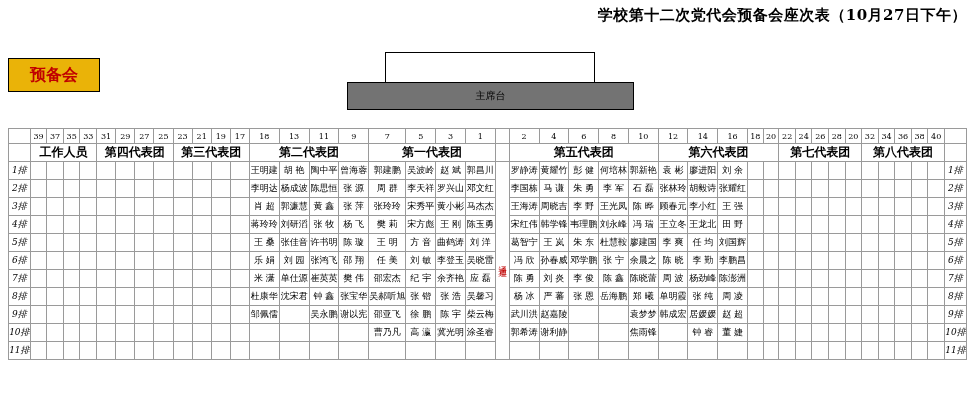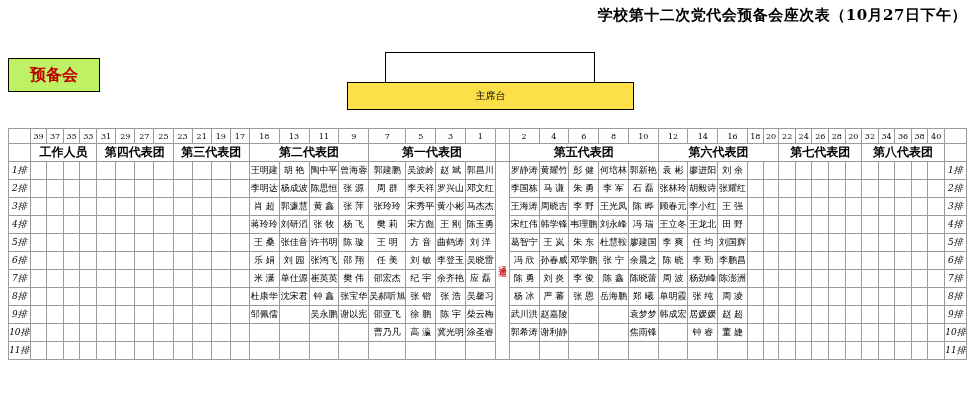--- a/index.html
+++ b/index.html
@@ -17,32 +17,32 @@
     text-align:right;
     font-size:15px;font-weight:bold;
     font-family:"DejaVu Serif","Liberation Serif",serif;
     letter-spacing:0.5px;
   }
 
   
   .stage-wrap{position:absolute;top:48px;left:0;width:967px;height:72px;}
   .badge{
     position:absolute;left:8px;top:10px;width:90px;height:32px;
-    border:1px solid #000;background:#bef264;
+    border:1px solid #000;background:#eab308;
     display:flex;align-items:center;justify-content:center;
     font-size:16px;font-weight:bold;color:#c00000;
     font-family:"DejaVu Serif","Liberation Serif",serif;
   }
   .stage-top{
     position:absolute;left:385px;top:4px;width:208px;height:30px;
     border:1px solid #000;background:#fff;
   }
   .stage-main{
     position:absolute;left:347px;top:34px;width:285px;height:26px;
-    border:1px solid #000;background:#fde047;
+    border:1px solid #000;background:#737373;
     display:flex;align-items:center;justify-content:center;
     font-size:10px;
     font-family:"DejaVu Serif","Liberation Serif",serif;
   }
 
   
   .grid{position:absolute;left:8px;top:128px;}
   table{border-collapse:collapse;table-layout:fixed;padding-left:38px;}
   td{
     border:1px solid #9a9a9a;

